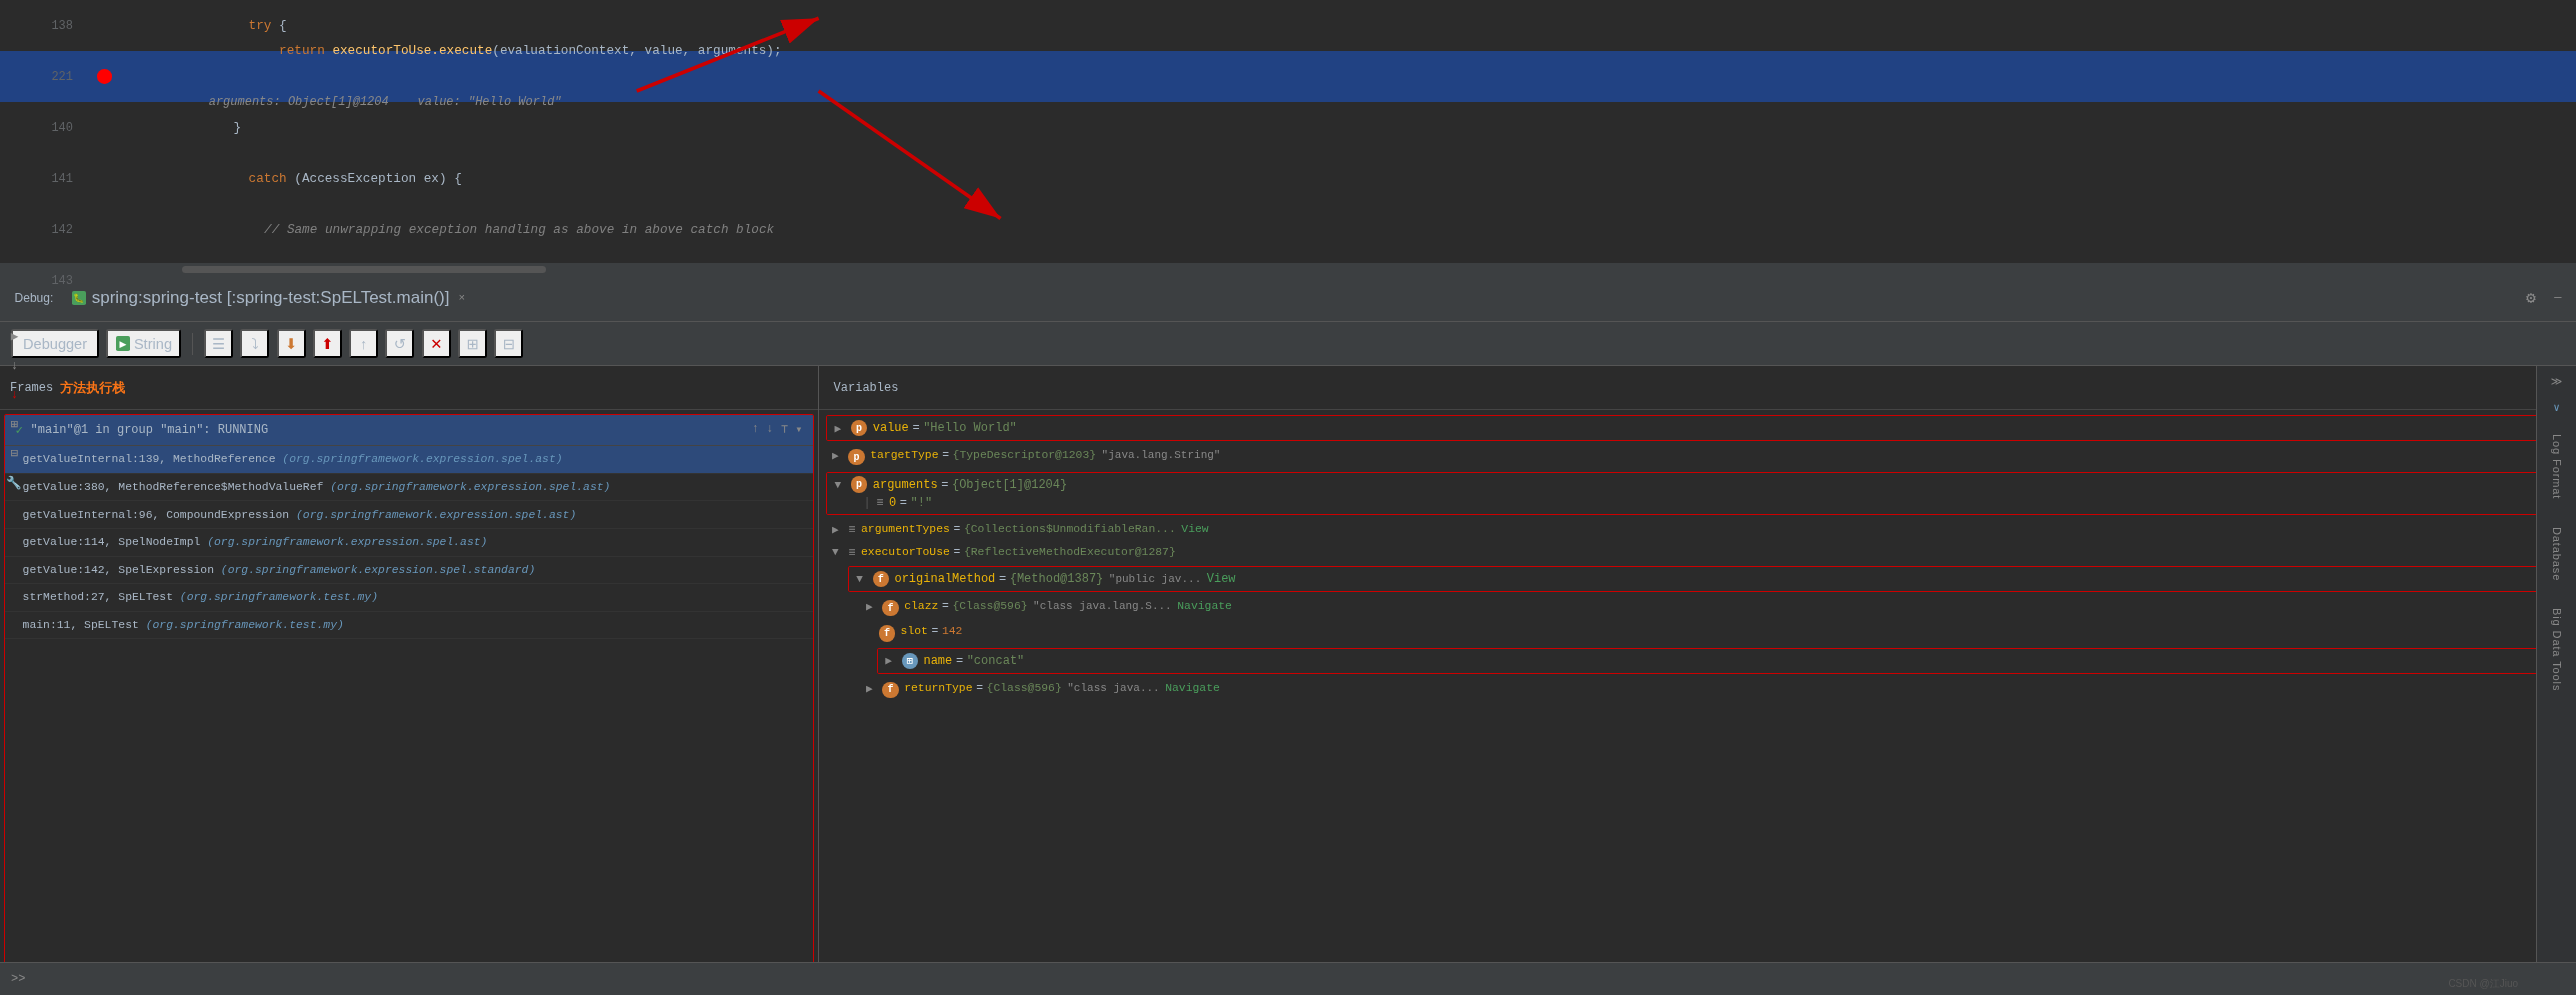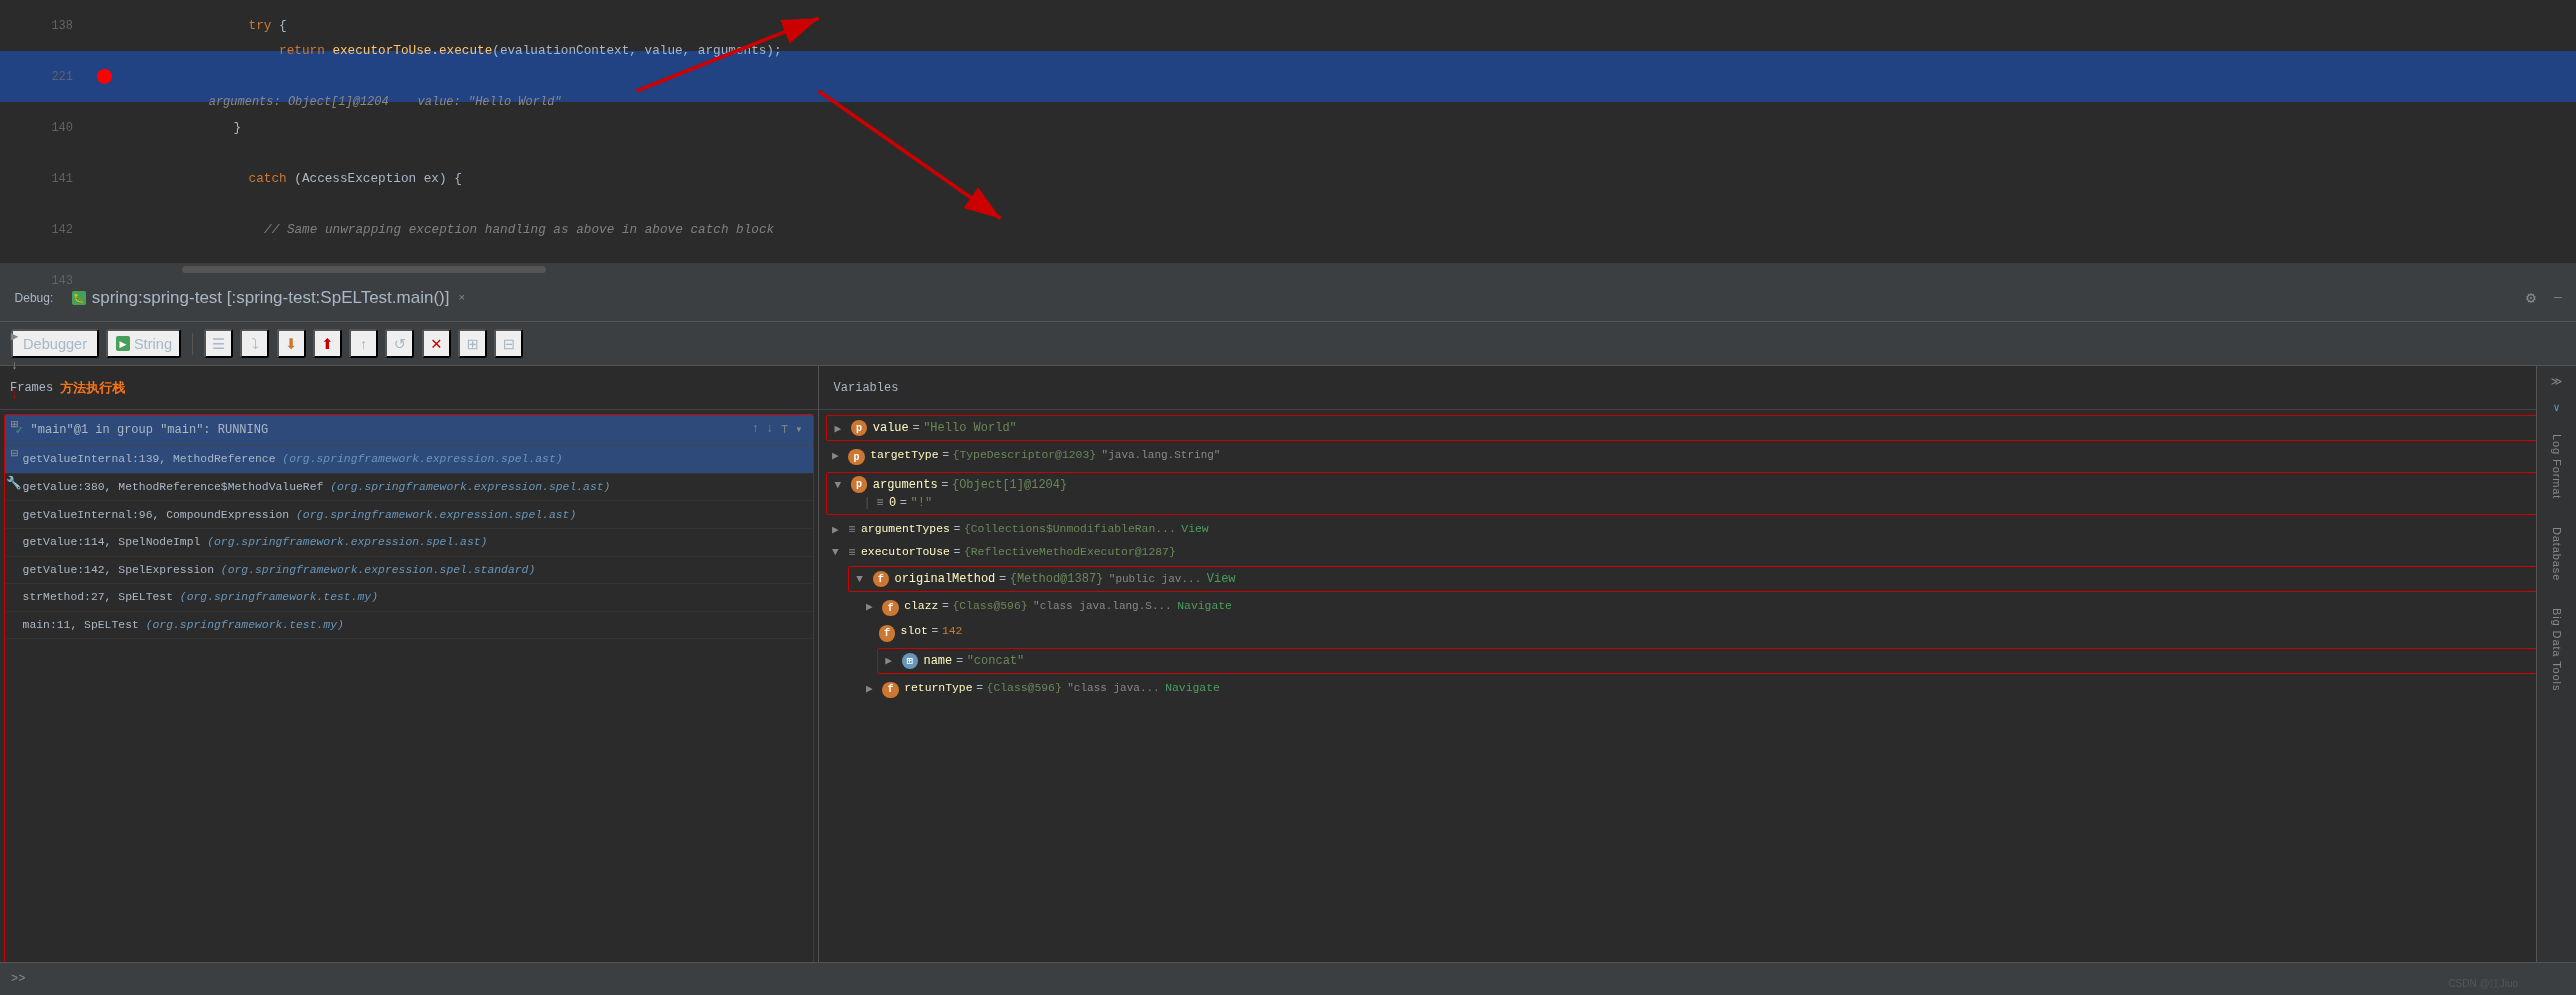--- a/index.html
+++ b/index.html
@@ -316,21 +316,21 @@
       justify-content: center;
       font-size: 10px;
       font-weight: bold;
       margin-right: 5.5px;
       flex-shrink: 0;
     }
 
     .var-icon.orange { background: #cc7832; color: white; }
     .var-icon.blue-f { background: #6897bb; color: white; }
 
-    .var-name { color: #fef9c3; }
+    .var-name { color: #eab308; }
     .var-eq { color: #a9b7c6; margin: 0 3.6px; }
     .var-val { color: #6a8759; }
     .var-val.orange { color: #cc7832; }
     .var-type { color: #888; margin-left: 5.5px; font-size: 11px; }
     .var-link { color: #4a9e5c; margin-left: 5.5px; cursor: pointer; }
     .var-indent-2 { padding-left: 45px; }
 
     
     .arrow-overlay {
       position: absolute;

